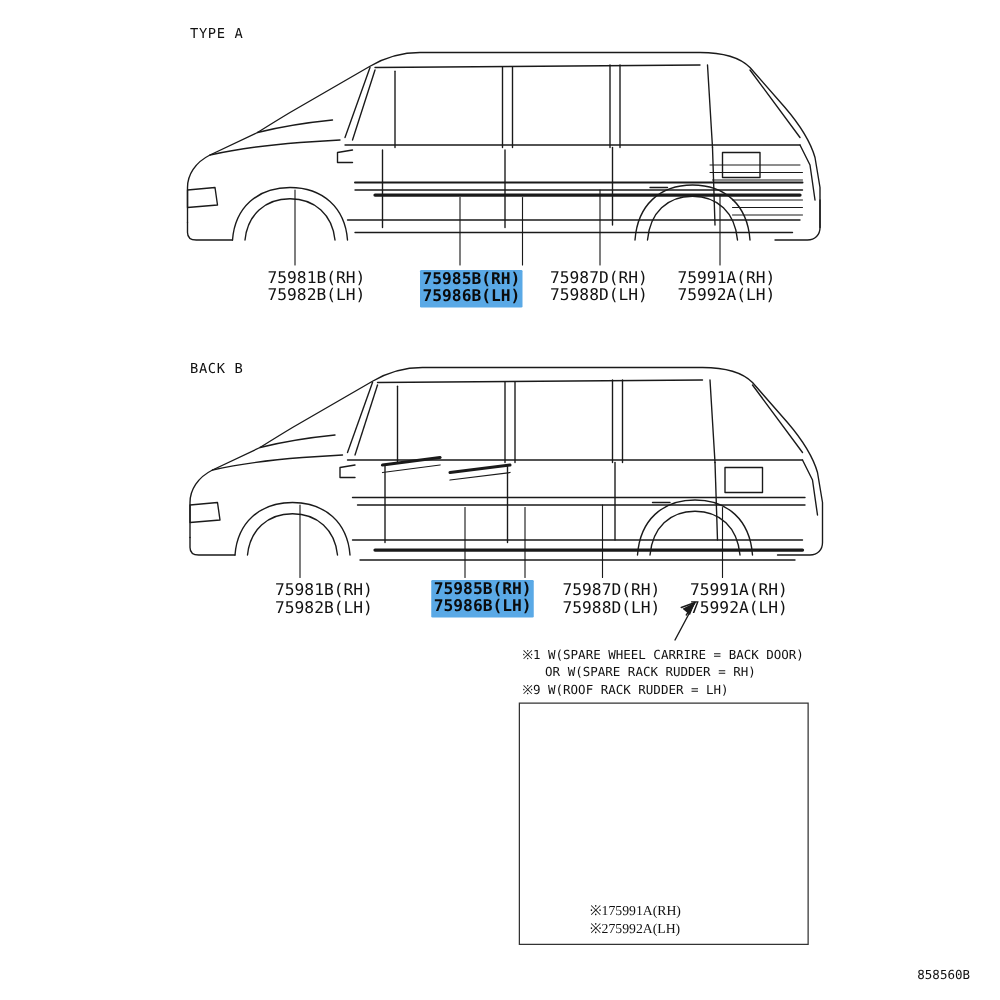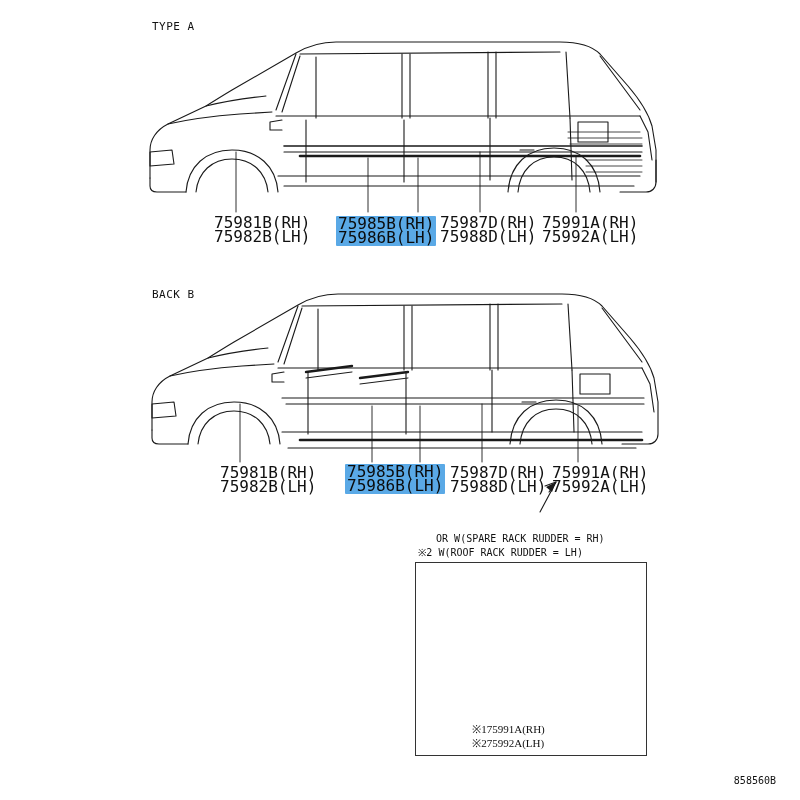--- a/index.html
+++ b/index.html
@@ -34,30 +34,31 @@
     left: 0;
     top: 0;
     width: 800px;
     height: 800px;
     pointer-events: none;
   }
 
   .callout {
     position: absolute;
     font-family: "DejaVu Sans Mono", monospace;
-    font-size: 16px;
+    font-size: 13px;
     line-height: 14px;
     white-space: pre;
     color: #111;
   }
   .callout.hl {
     background: #5aa9e6;
     color: #0b0b0b;
     padding: 1px 2px;
     border-radius: 1px;
+    font-weight: bold;
   }
   .note {
     position: absolute;
     font-family: "DejaVu Sans Mono", monospace;
     font-size: 10px;
     line-height: 14px;
     white-space: pre;
     color: #111;
   }
   .inset-box {
@@ -289,22 +290,23 @@
 
   <div class="callout" style="left:220px; top:466px;">75981B(RH)
 75982B(LH)</div>
   <div class="callout hl" style="left:345px; top:464px;">75985B(RH)
 75986B(LH)</div>
   <div class="callout" style="left:450px; top:466px;">75987D(RH)
 75988D(LH)</div>
   <div class="callout" style="left:552px; top:466px;">75991A(RH)
 75992A(LH)</div>
 
+  <div class="note" style="left:418px; top:518px;">※1 W(SPARE WHEEL CARRIRE = BACK DOOR)</div>
   <div class="note" style="left:418px; top:532px;">   OR W(SPARE RACK RUDDER = RH)</div>
-  <div class="note" style="left:418px; top:546px;">※2 W(ROOF RACK RUDDER = LH)</div>
+  <div class="note" style="left:418px; top:546px;">※9 W(ROOF RACK RUDDER = LH)</div>
 
   <div class="inset-box"></div>
   <div class="inset-label">※175991A(RH)
 ※275992A(LH)</div>
 
   <div id="diagram-id">858560B</div>
 
 </div>
 
 </body></html>

